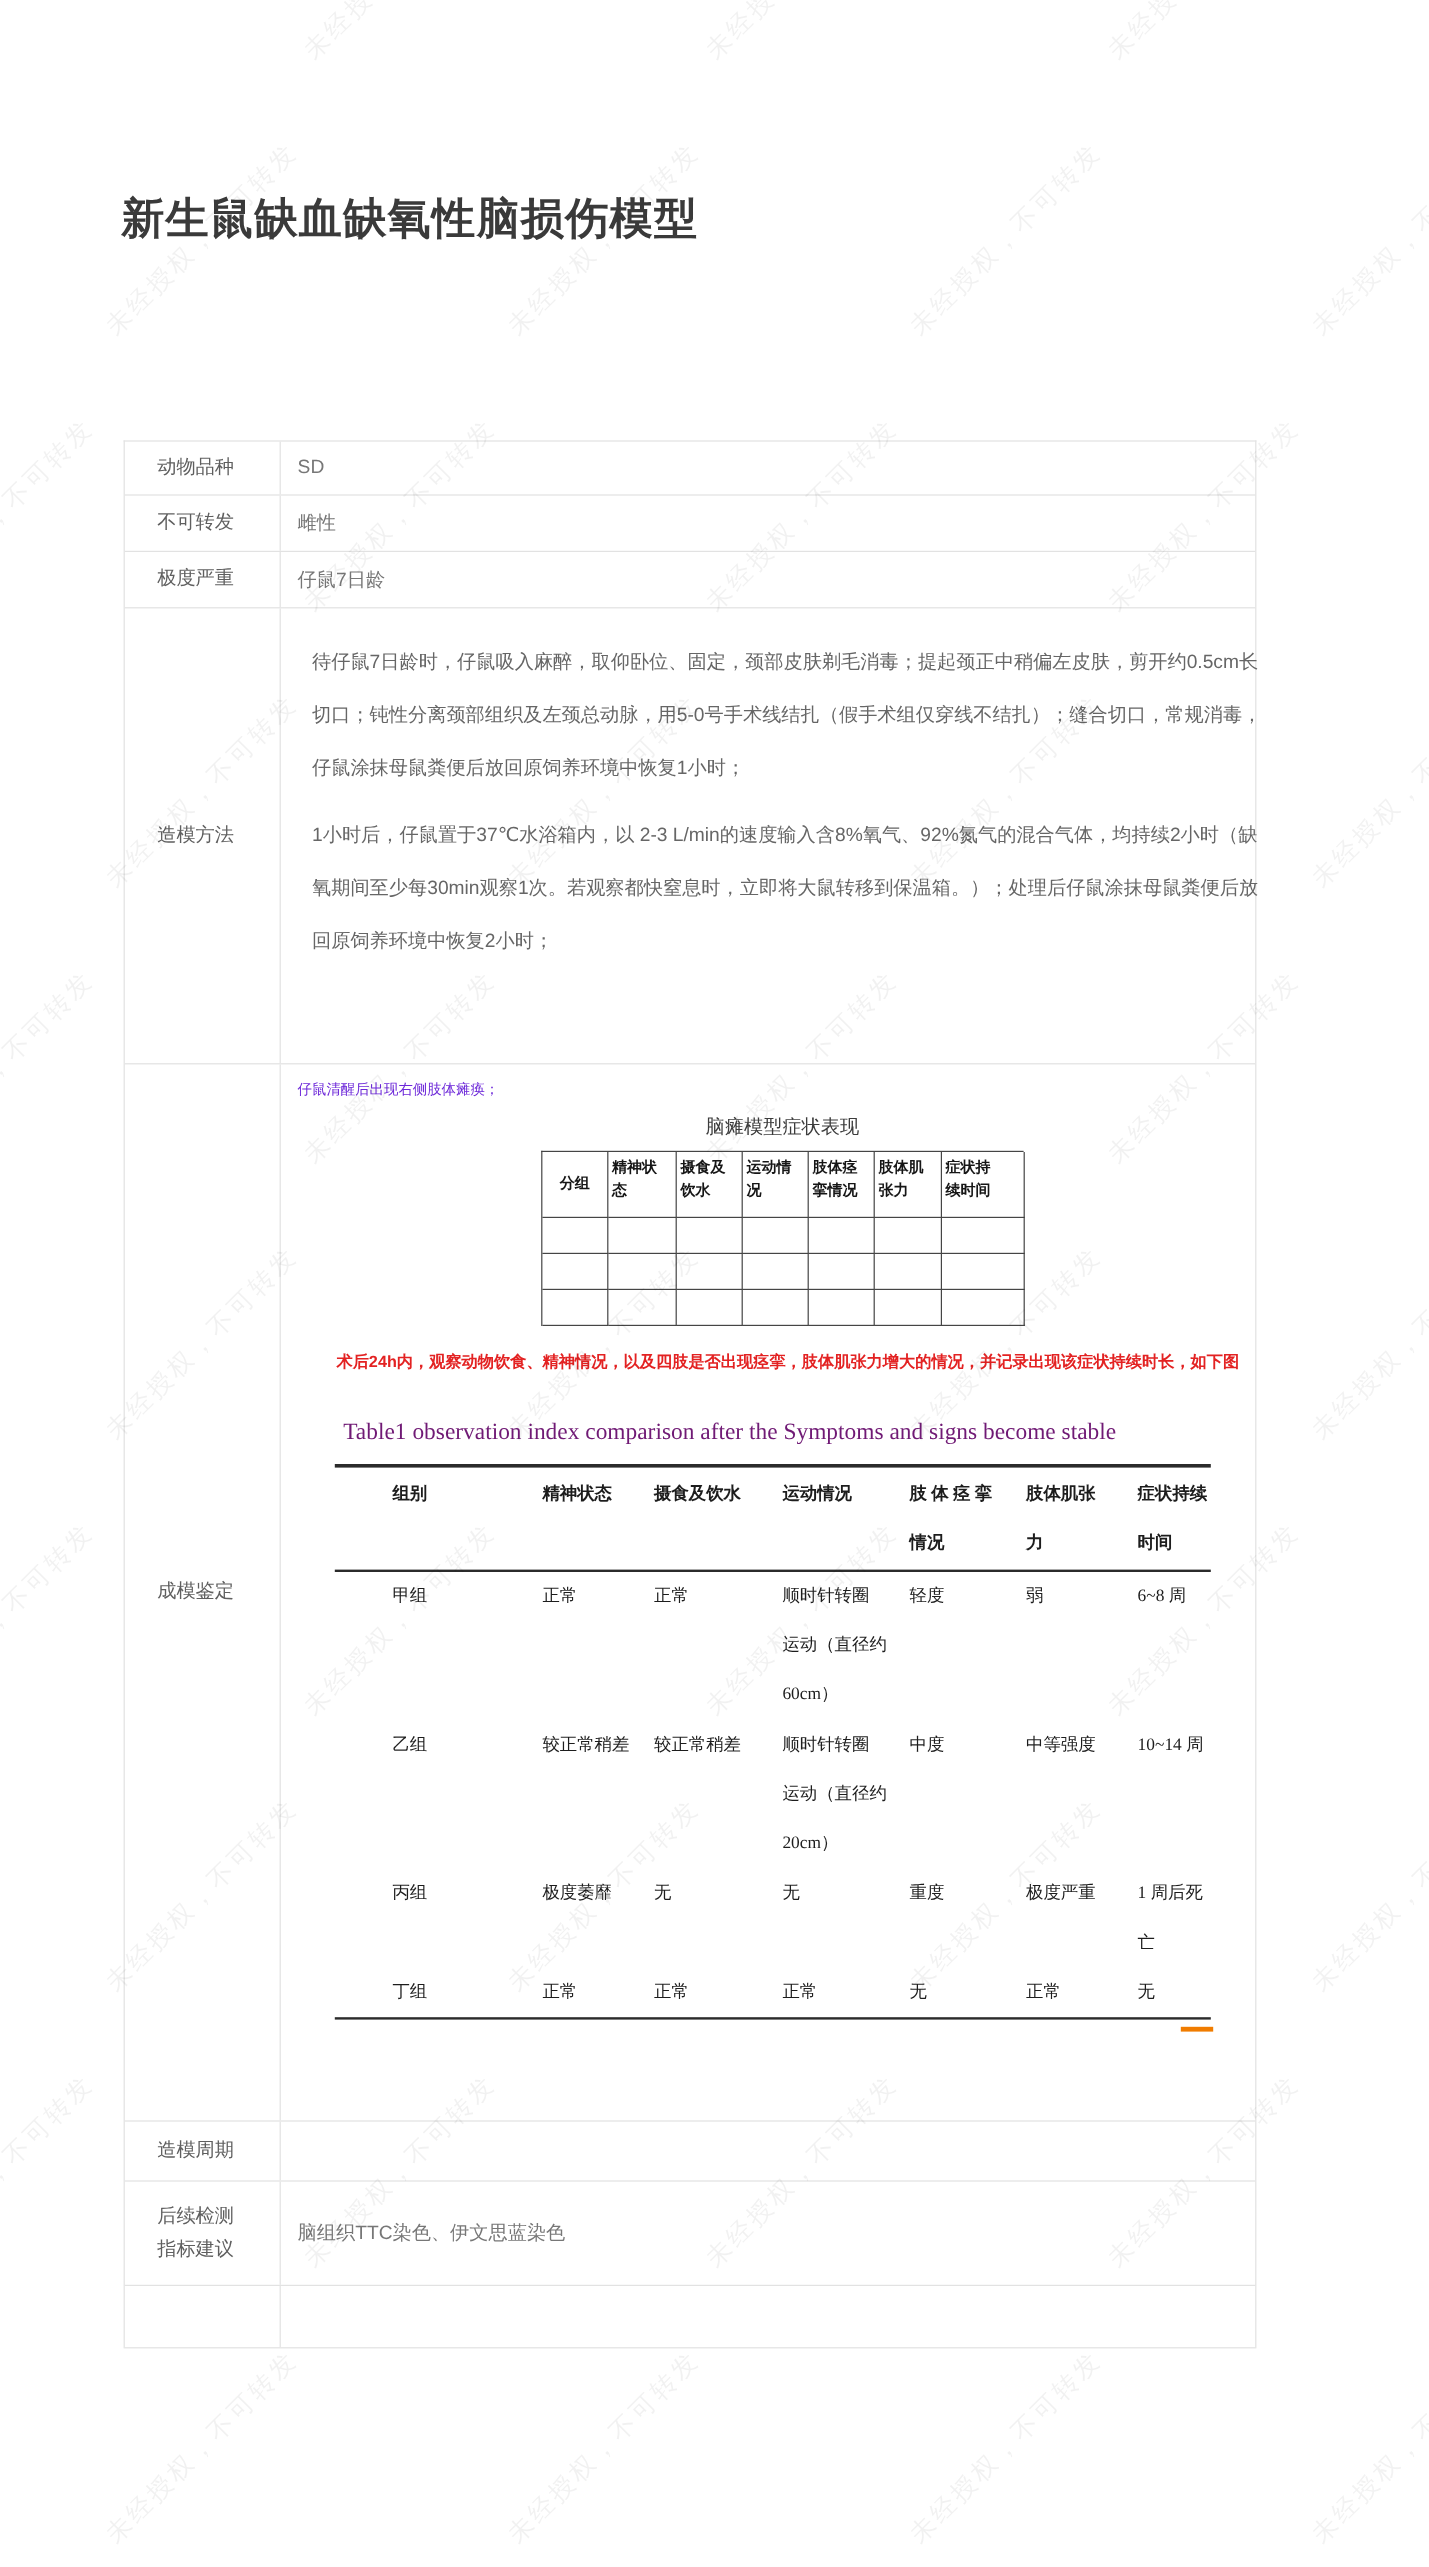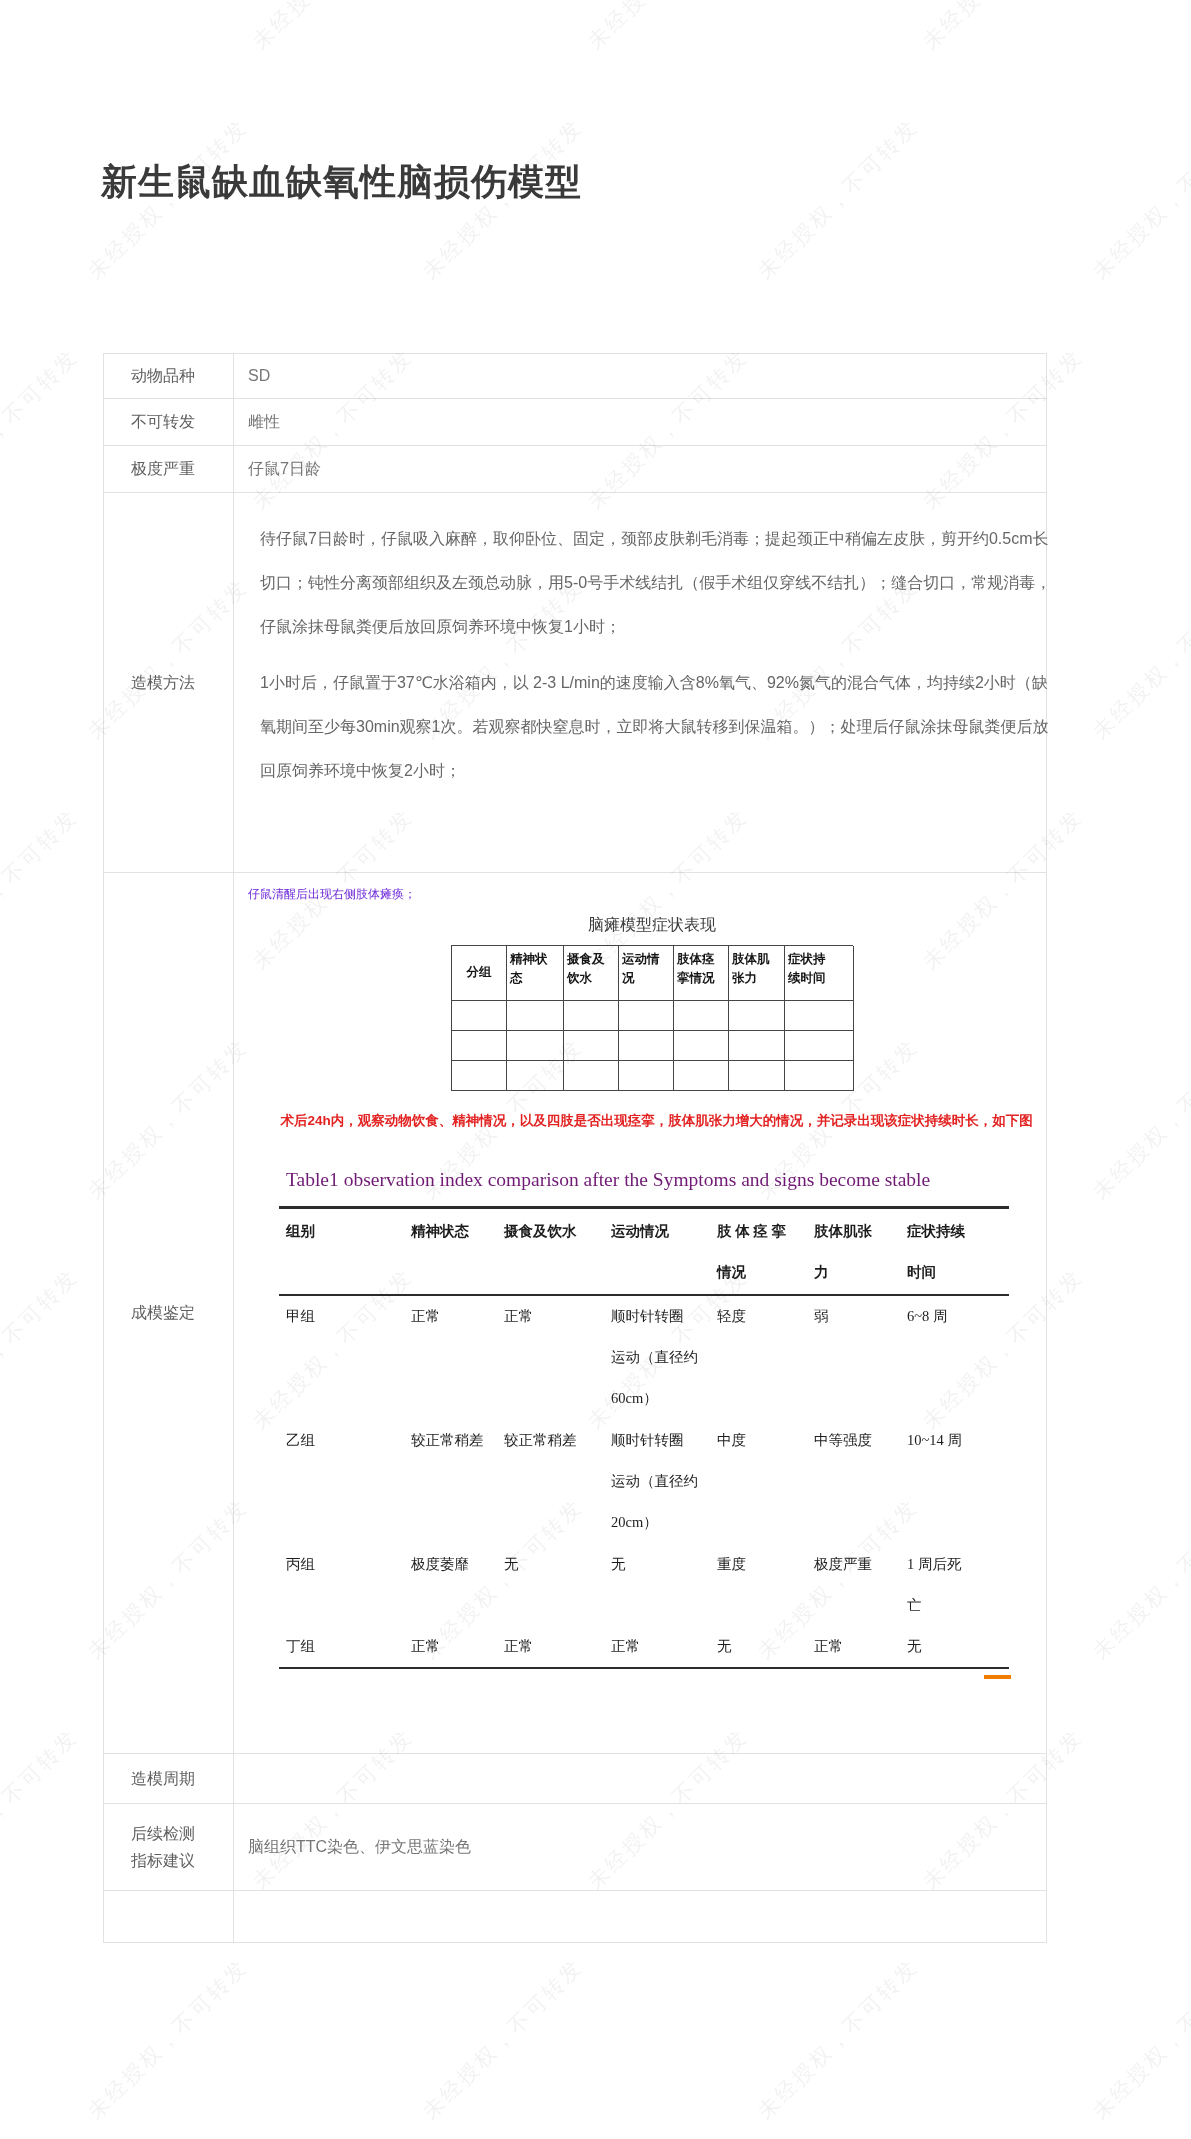--- a/index.html
+++ b/index.html
@@ -6,21 +6,21 @@
   .page{position:relative;width:1191px;height:2139px;background:#fff;overflow:hidden;
         font-family:"Liberation Sans","DejaVu Sans",sans-serif;}
   
   .wm-layer{position:absolute;inset:0;z-index:5;pointer-events:none;overflow:hidden;}
   .wm{position:absolute;white-space:nowrap;font-size:21px;letter-spacing:3px;color:#000;
       opacity:0.05;transform:rotate(-45deg);transform-origin:center;}
   
   .title{position:absolute;left:101px;top:158px;font-size:36px;font-weight:700;
          color:#3a3a3a;letter-spacing:1px;z-index:1;}
   
-  .main-table{position:absolute;left:103px;top:353px;width:944px;z-index:1;
+  .main-table{position:absolute;left:103px;top:367px;width:944px;z-index:1;
               border:1px solid #e2e2e2;border-bottom:none;box-sizing:border-box;background:transparent;}
   .row{display:flex;border-bottom:1px solid #e2e2e2;box-sizing:border-box;}
   .label-cell{flex:0 0 130px;width:130px;border-right:1px solid #e2e2e2;display:flex;
               align-items:center;padding-left:27px;box-sizing:border-box;color:#5f5f5f;
               font-size:16px;line-height:1.7;white-space:pre-line;}
   .value-cell{flex:1;padding:0 14px;color:#777;font-size:16px;display:flex;align-items:center;
               box-sizing:border-box;}
   .value-block{flex:1;padding:12px 14px 0 14px;display:block;color:#666;box-sizing:border-box;}
   .para{font-size:16px;line-height:2.75;color:#666;width:792px;margin:12px;}
   .para + .para{margin-top:12px;}
@@ -39,21 +39,21 @@
   .sym-empty{height:30px;padding:0;}
   .red-note{margin:14px 0 0 0;width:798px;color:#e32222;font-weight:700;font-size:13.5px;
             line-height:2.3;text-indent:2.4em;}
   .t1-caption{font-family:"Liberation Serif","DejaVu Serif",serif;color:#701a75;
               margin:24px 0 6px 38px;width:706px;font-size:19.5px;line-height:2.05;}
   .t1{margin-left:31px;width:730px;font-family:"Liberation Serif","DejaVu Serif",serif;color:#1d1d1d;}
   .t1-rule-top{border-top:3px solid #2b2b2b;}
   .t1-rule-head{border-top:2px solid #2b2b2b;}
   .t1-rule-bottom{border-top:2px solid #2b2b2b;position:relative;}
   .t1-grid{display:grid;grid-template-columns:132px 93px 107px 106px 97px 93px 95px;
-           font-size:14.5px;line-height:2.85;}
+           font-size:14.5px;line-height:2.85;margin-left:41px;}
   .t1-hcell{font-weight:700;white-space:pre-line;padding-top:2px;}
   .t1-cell{white-space:pre-line;align-self:start;}
   .t1-c0{padding-left:7px;box-sizing:border-box;}
   .orange-dash{position:absolute;right:-2px;top:6px;width:27px;height:4px;background:#f07c00;}
 </style>
 </head>
 <body>
 
 <div class="page">
 

